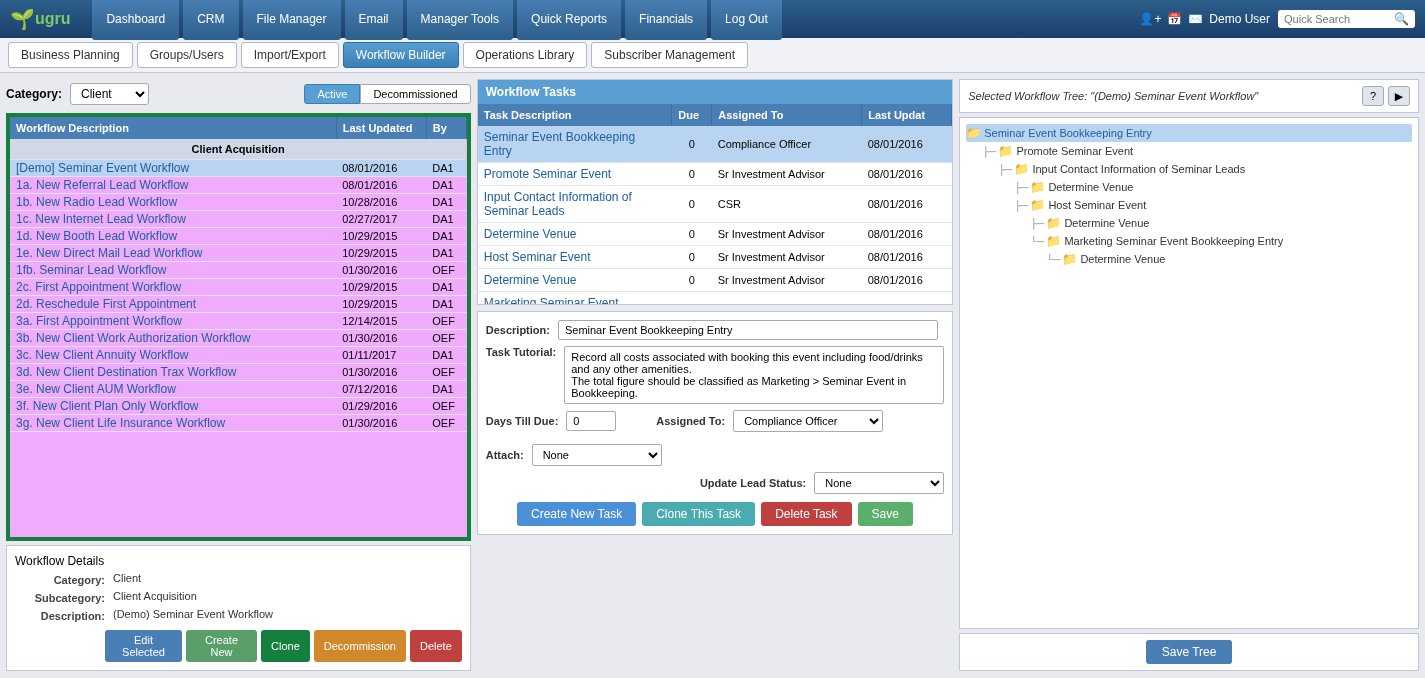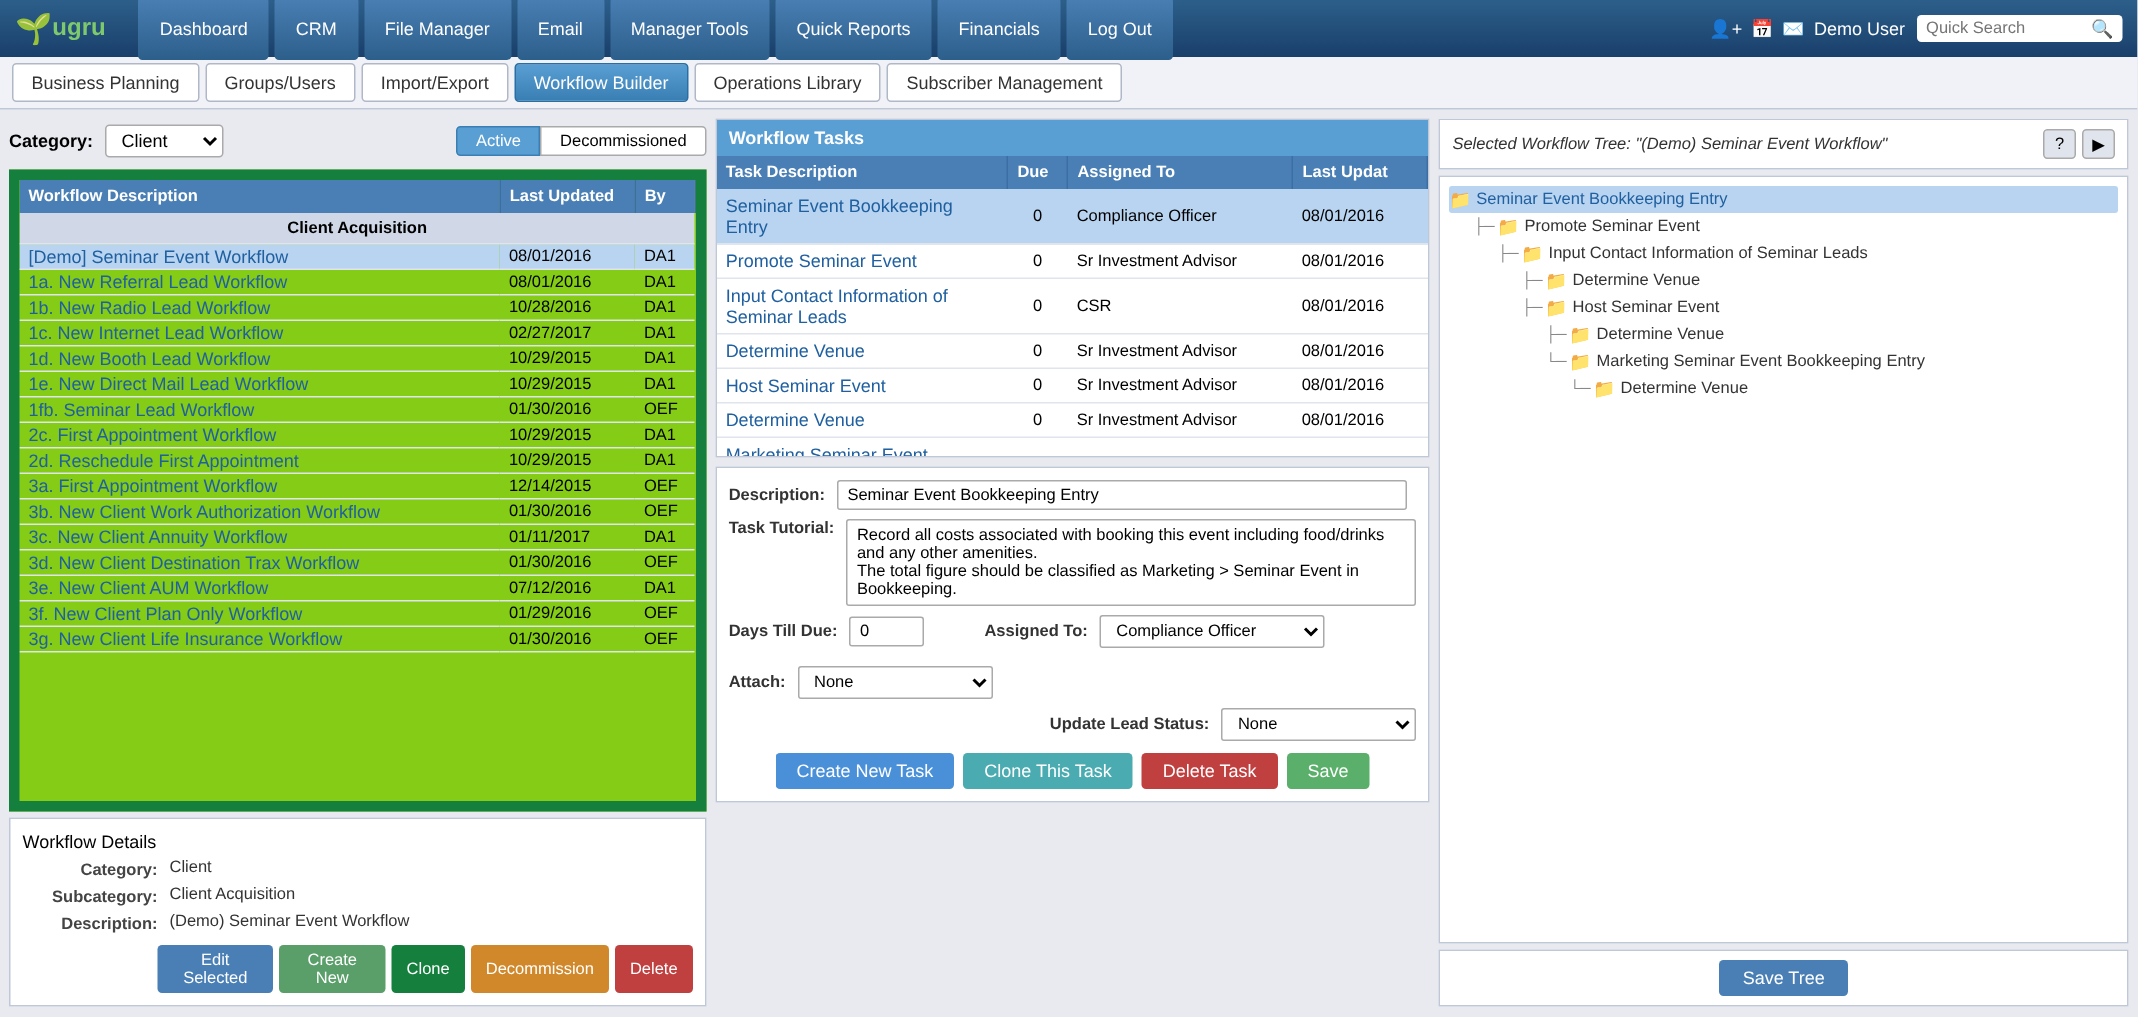--- a/index.html
+++ b/index.html
@@ -26,21 +26,21 @@
     .left-panel { width: 465px; display: flex; flex-direction: column; gap: 4px; }
     .panel-header { display: flex; align-items: center; gap: 8px; padding: 4px 0; }
     .panel-header label { font-size: 12px; font-weight: bold; }
     .panel-header select { padding: 2px 20px 2px 6px; border: 1px solid #aaa; border-radius: 3px; background: white; font-size: 12px; }
     .toggle-btns { display: flex; margin-left: auto; }
     .toggle-btn { padding: 3px 12px; border: 1px solid #aaa; cursor: pointer; font-size: 11px; background: white; }
     .toggle-btn.active-t { background: #5a9fd4; color: white; border-color: #3a7fb4; }
     .toggle-btn:first-child { border-radius: 3px 0 0 3px; }
     .toggle-btn:last-child { border-radius: 0 3px 3px 0; }
 
-    .workflow-table { background: #84cc16; border: 7px solid #15803d; flex: 1; overflow-y: auto; }
+    .workflow-table { background: #f0abfc; border: 4px solid #15803d; flex: 1; overflow-y: auto; }
     .workflow-table table { width: 100%; border-collapse: collapse; }
     .workflow-table th { background: #4a7fb5; color: white; padding: 5px 6px; text-align: left; font-size: 11px; border-right: 1px solid #3a6fa5; }
     .workflow-table td { padding: 1px 6px; border-bottom: 1px solid #e0e4ec; font-size: 11px; }
     .category-row td { background: #d0d8e8; font-weight: bold; text-align: center; padding: 4px; }
     .workflow-link { color: #2060a0; text-decoration: none; cursor: pointer; }
     .selected-row td { background: #b8d4f0 !important; }
 
     
     .workflow-details { background: white; border: 1px solid #c0c8d8; padding: 8px; }
     .workflow-details h4 { font-size: 12px; font-weight: normal; margin-bottom: 4px; }

